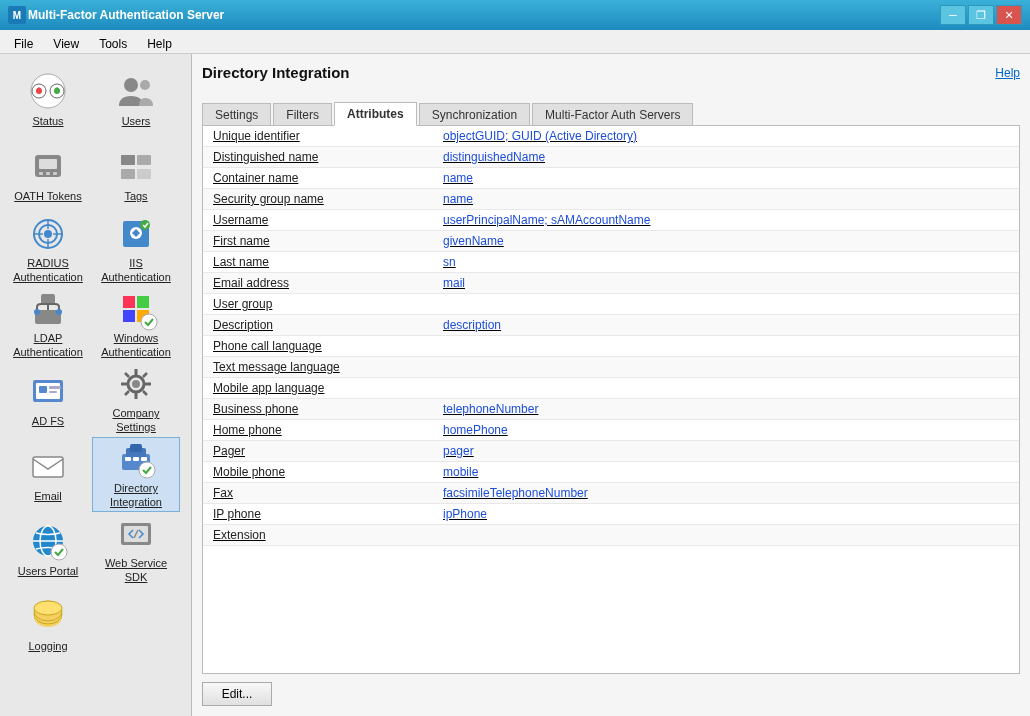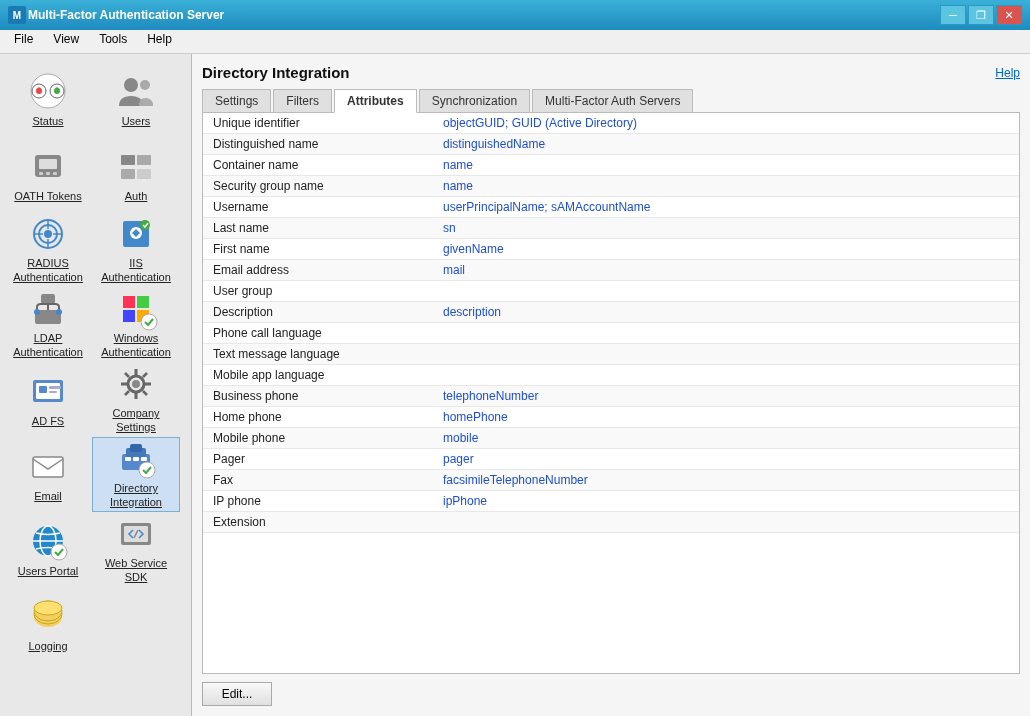--- a/index.html
+++ b/index.html
@@ -23,21 +23,21 @@
       color: white; font-size: 11px; display: flex; align-items: center; justify-content: center;
       cursor: pointer; user-select: none;
     }
     .title-btn.close { background: #d9534f; }
 
     
     #menubar {
       background: #f0f0f0;
       height: 24px;
       display: flex;
-      align-items: flex-start;
+      align-items: flex-end;
       padding: 0 4px;
       border-bottom: 1px solid #ccc;
     }
     .menu-item {
       padding: 2px 10px;
       cursor: pointer;
       font-size: 12px;
     }
 
     
@@ -92,53 +92,55 @@
     #content-header {
       display: flex;
       justify-content: space-between;
       align-items: center;
       margin-bottom: 8px;
     }
     #page-title { font-size: 15px; font-weight: 600; color: #111; }
     #help-link { color: #0066cc; font-size: 12px; cursor: pointer; text-decoration: underline; }
 
     
-    #tabs { display: flex; gap: 0; margin-bottom: 0; }
+    #tabs { display: flex; gap: 0; margin-bottom: 0; align-items: flex-end; }
     .tab {
       padding: 4px 12px;
       background: #e0e0e0;
       border: 1px solid #bbb;
       border-bottom: none;
       cursor: pointer;
       font-size: 12px;
       color: #333;
       margin-right: 2px;
     }
     .tab.active {
       background: white;
       border-color: #bbb;
       border-bottom: 1px solid white;
       position: relative;
       z-index: 1;
       font-weight: 600;
+      margin-top: 13px;
     }
 
     
     #attrs-panel {
       background: white;
       border: 1px solid #bbb;
       flex: 1;
       overflow-y: auto;
       padding: 0;
       margin-top: -1px;
     }
     .attr-row {
       display: flex;
       border-bottom: 1px solid #e8e8e8;
       padding: 3px 10px;
+      text-decoration: underline;
     }
     .attr-row:nth-child(even) { background: #f9f9f9; }
     .attr-name { width: 230px; color: #222; font-size: 12px; }
     .attr-value { color: #1d4ed8; font-size: 12px; }
 
     
     #edit-btn {
       margin-top: 8px;
       padding: 4px 5px;
       background: linear-gradient(to bottom, #f8f8f8, #e0e0e0);
@@ -228,21 +230,21 @@
 
     <div class="sidebar-item">
       <div class="sidebar-icon">
         <svg width="38" height="38" viewBox="0 0 38 38">
           <rect x="4" y="8" width="14" height="10" rx="1" fill="#888"></rect>
           <rect x="20" y="8" width="14" height="10" rx="1" fill="#aaa"></rect>
           <rect x="4" y="22" width="14" height="10" rx="1" fill="#aaa"></rect>
           <rect x="20" y="22" width="14" height="10" rx="1" fill="#ccc"></rect>
         </svg>
       </div>
-      <div class="sidebar-label">Auth</div>
+      <div class="sidebar-label">Tags</div>
     </div>
 
     <div class="sidebar-item">
       <div class="sidebar-icon">
         <svg width="38" height="38" viewBox="0 0 38 38">
           <circle cx="19" cy="19" r="14" fill="none" stroke="#4488cc" stroke-width="2"></circle>
           <circle cx="19" cy="19" r="9" fill="none" stroke="#4488cc" stroke-width="2"></circle>
           <circle cx="19" cy="19" r="4" fill="#4488cc"></circle>
           <path d="M5 19 L14 19 M24 19 L33 19 M19 5 L19 14 M19 24 L19 33" stroke="#4488cc" stroke-width="1.5"></path>
         </svg>
@@ -414,28 +416,28 @@
           </div>
           <div class="attr-row">
             <div class="attr-name">Security group name</div>
             <div class="attr-value">name</div>
           </div>
           <div class="attr-row">
             <div class="attr-name">Username</div>
             <div class="attr-value">userPrincipalName; sAMAccountName</div>
           </div>
           <div class="attr-row">
+            <div class="attr-name">First name</div>
+            <div class="attr-value">givenName</div>
+          </div>
+          <div class="attr-row">
             <div class="attr-name">Last name</div>
             <div class="attr-value">sn</div>
           </div>
           <div class="attr-row">
-            <div class="attr-name">First name</div>
-            <div class="attr-value">givenName</div>
-          </div>
-          <div class="attr-row">
             <div class="attr-name">Email address</div>
             <div class="attr-value">mail</div>
           </div>
           <div class="attr-row">
             <div class="attr-name">User group</div>
             <div class="attr-value"></div>
           </div>
           <div class="attr-row">
             <div class="attr-name">Description</div>
             <div class="attr-value">description</div>
@@ -454,28 +456,28 @@
           </div>
           <div class="attr-row">
             <div class="attr-name">Business phone</div>
             <div class="attr-value">telephoneNumber</div>
           </div>
           <div class="attr-row">
             <div class="attr-name">Home phone</div>
             <div class="attr-value">homePhone</div>
           </div>
           <div class="attr-row">
+            <div class="attr-name">Pager</div>
+            <div class="attr-value">pager</div>
+          </div>
+          <div class="attr-row">
             <div class="attr-name">Mobile phone</div>
             <div class="attr-value">mobile</div>
           </div>
           <div class="attr-row">
-            <div class="attr-name">Pager</div>
-            <div class="attr-value">pager</div>
-          </div>
-          <div class="attr-row">
             <div class="attr-name">Fax</div>
             <div class="attr-value">facsimileTelephoneNumber</div>
           </div>
           <div class="attr-row">
             <div class="attr-name">IP phone</div>
             <div class="attr-value">ipPhone</div>
           </div>
           <div class="attr-row">
             <div class="attr-name">Extension</div>
             <div class="attr-value"></div>

